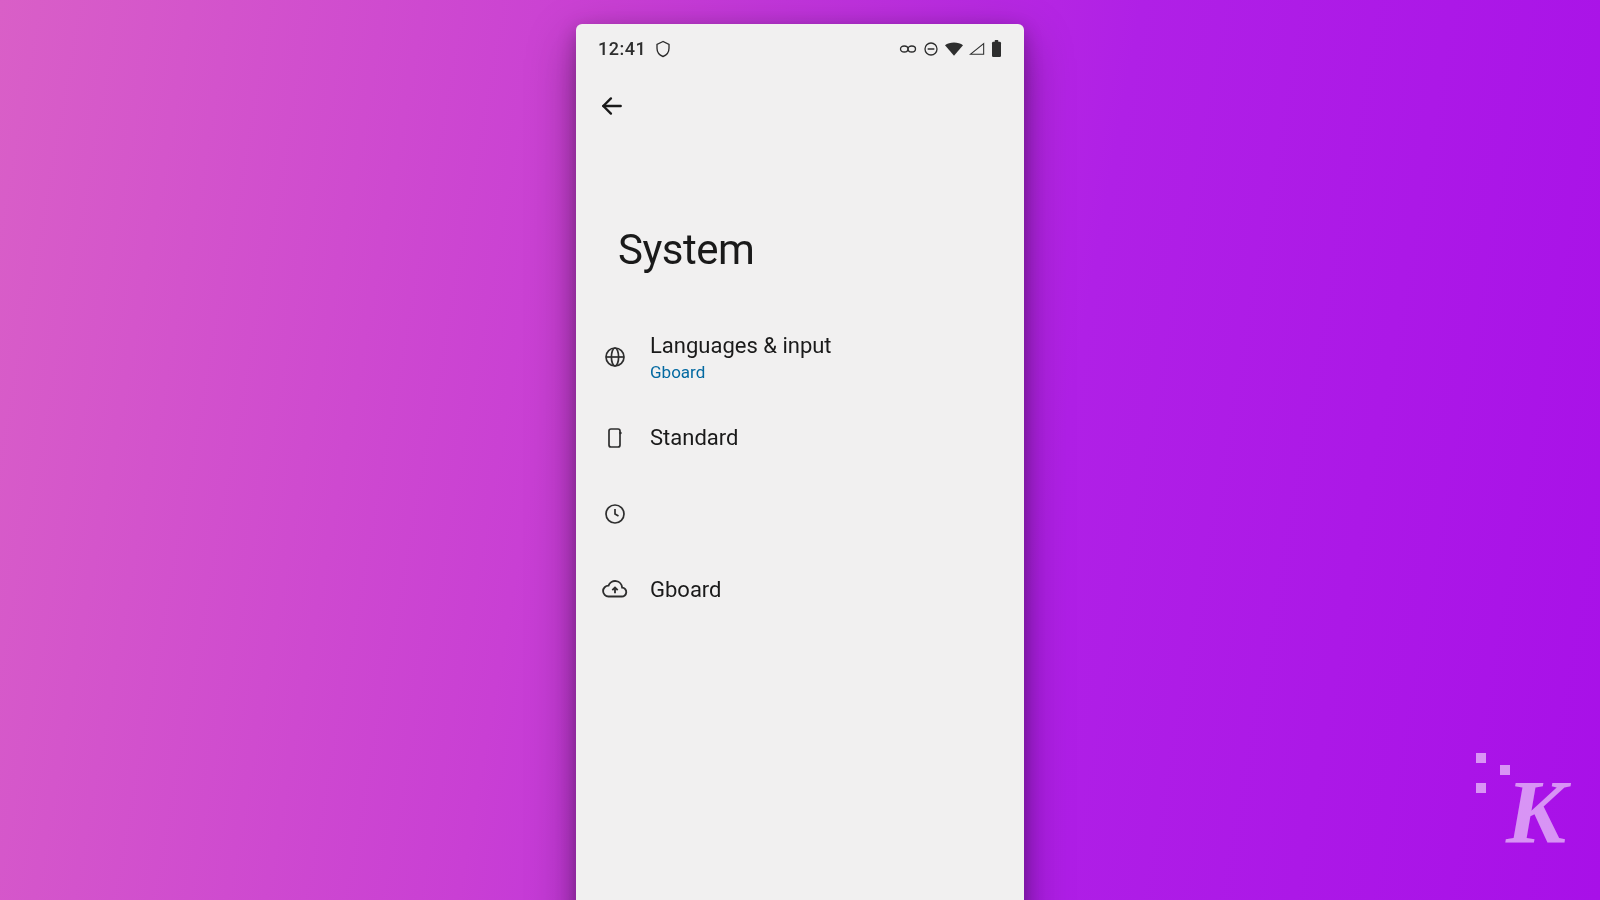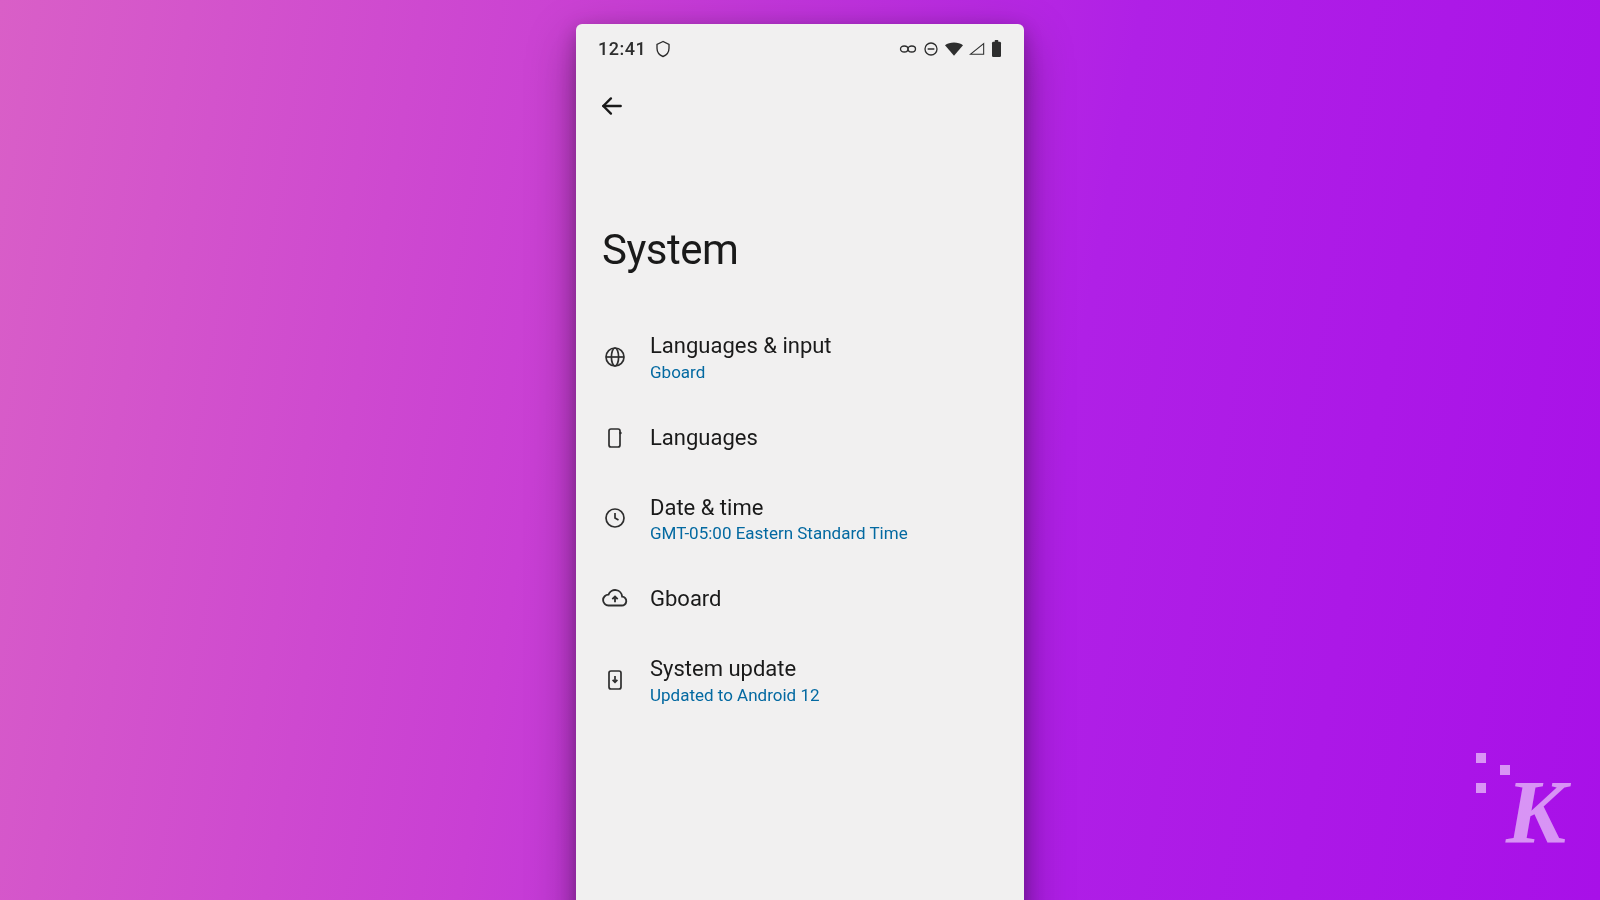--- a/index.html
+++ b/index.html
@@ -66,20 +66,21 @@
       align-items: center;
       justify-content: center;
       cursor: pointer;
     }
     .page-title {
       padding: 90px 26px 40px 26px;
       font-size: 42px;
       font-weight: 400;
       color: #1a1a1a;
       letter-spacing: -0.5px;
+      margin-left: 16px;
     }
     .list {
       display: flex;
       flex-direction: column;
     }
     .list-item {
       display: flex;
       align-items: center;
       gap: 22px;
       padding: 18px 26px;
@@ -204,63 +205,46 @@
       </div>
 
       <div class="list-item">
         <span class="icon">
           <svg width="24" height="24" viewBox="0 0 24 24" fill="none" stroke="#2e2e2e" stroke-width="1.7">
             <rect x="6" y="3" width="11" height="18" rx="2"></rect>
               <circle cx="17.5" cy="7" r="1.2" fill="#2e2e2e" stroke="none"></circle>
           </svg>
         </span>
         <div class="text-col">
-          <span class="primary">Languages</span>
+          <span class="primary">Standard</span>
         </div>
       </div>
 
       <div class="list-item">
         <span class="icon">
           <svg width="24" height="24" viewBox="0 0 24 24" fill="none" stroke="#2e2e2e" stroke-width="1.7">
             <circle cx="12" cy="12" r="9"></circle>
               <polyline points="12 7 12 12 15.5 14"></polyline>
           </svg>
         </span>
-        <div class="text-col">
-          <span class="primary">Date &amp; time</span>
-          <span class="secondary">GMT-05:00 Eastern Standard Time</span>
-        </div>
       </div>
 
       <div class="list-item">
         <span class="icon">
           <svg width="26" height="22" viewBox="0 0 24 20" fill="none" stroke="#2e2e2e" stroke-width="1.7">
             <path d="M6 16 a5 5 0 0 1 0-10 a6.5 6.5 0 0 1 12.6 1.8 A4 4 0 0 1 18 16 H6 z"></path>
             <polyline points="12 13 12 8"></polyline>
               <polyline points="9.5 10.2 12 7.7 14.5 10.2"></polyline>
           </svg>
         </span>
         <div class="text-col">
           <span class="primary">Gboard</span>
         </div>
       </div>
 
-      <div class="list-item">
-        <span class="icon">
-          <svg width="24" height="24" viewBox="0 0 24 24" fill="none" stroke="#2e2e2e" stroke-width="1.7">
-            <rect x="6" y="3" width="12" height="18" rx="2"></rect>
-            <polyline points="12 8 12 14"></polyline>
-              <polyline points="9.6 11.8 12 14.2 14.4 11.8"></polyline>
-          </svg>
-        </span>
-        <div class="text-col">
-          <span class="primary">System update</span>
-          <span class="secondary">Updated to Android 12</span>
-        </div>
-      </div>
 
 
     </div>
   </div>
 
   <div class="watermark">
     <span class="sq s1"></span><span class="sq s2"></span><span class="sq s3"></span>
     <span>K</span>
   </div>
 </div>

